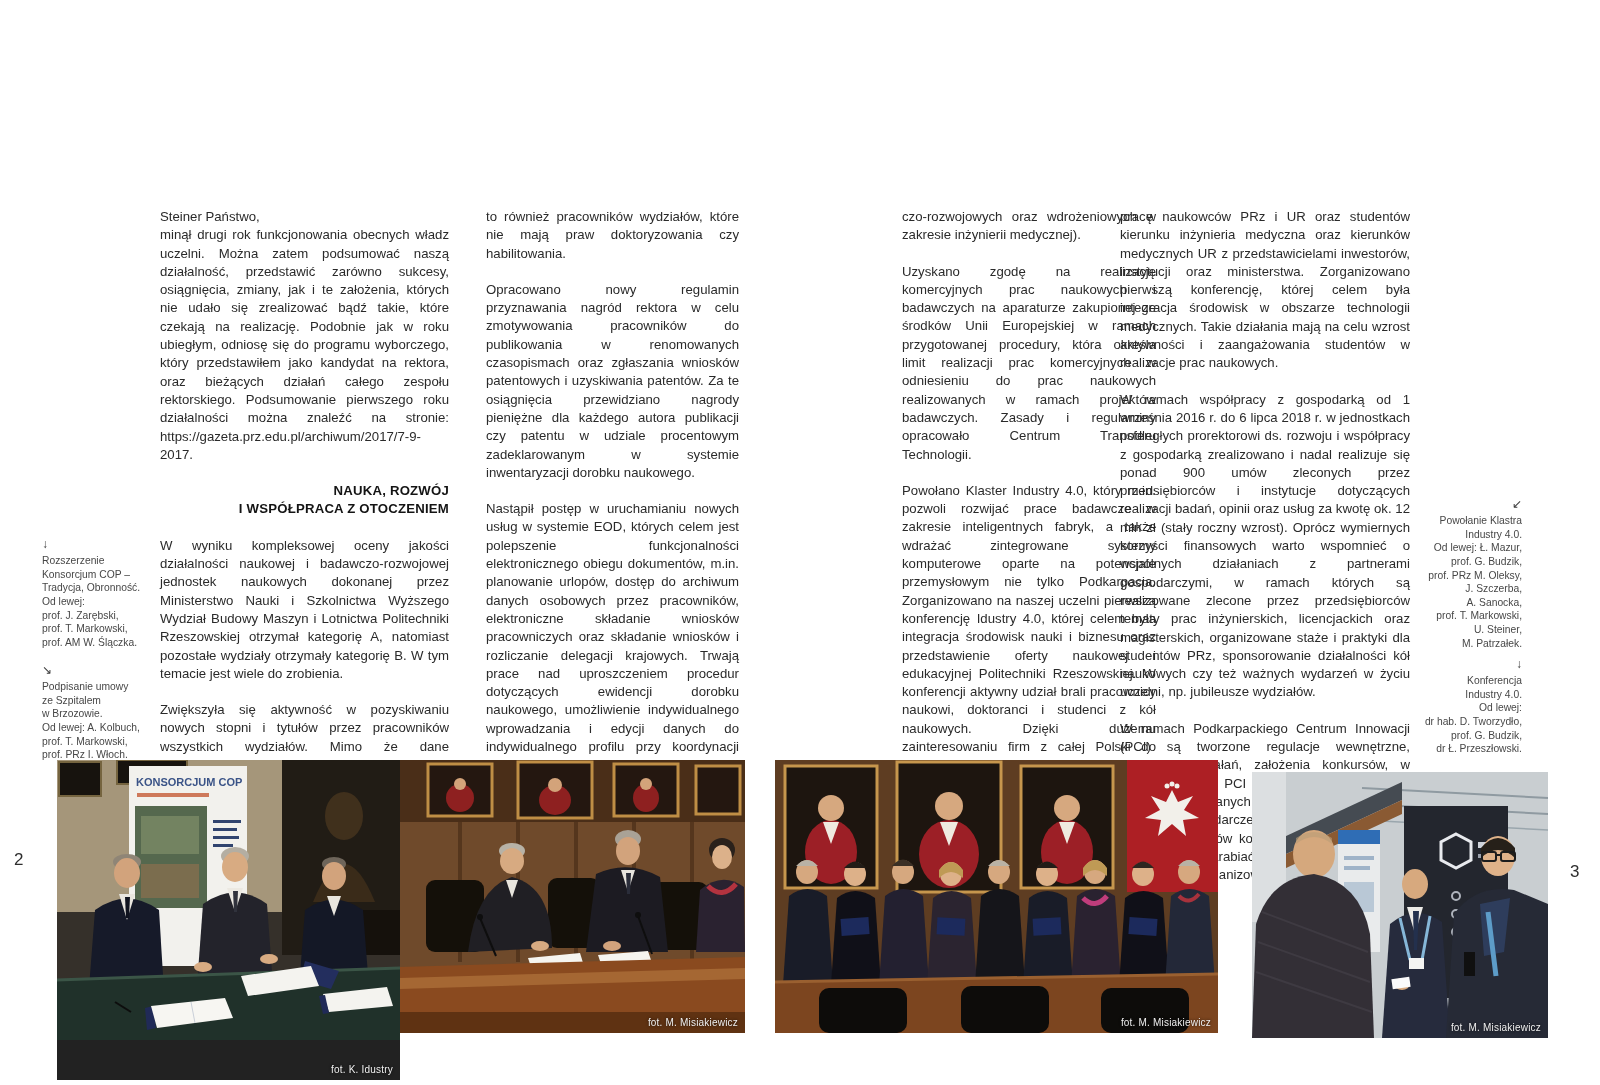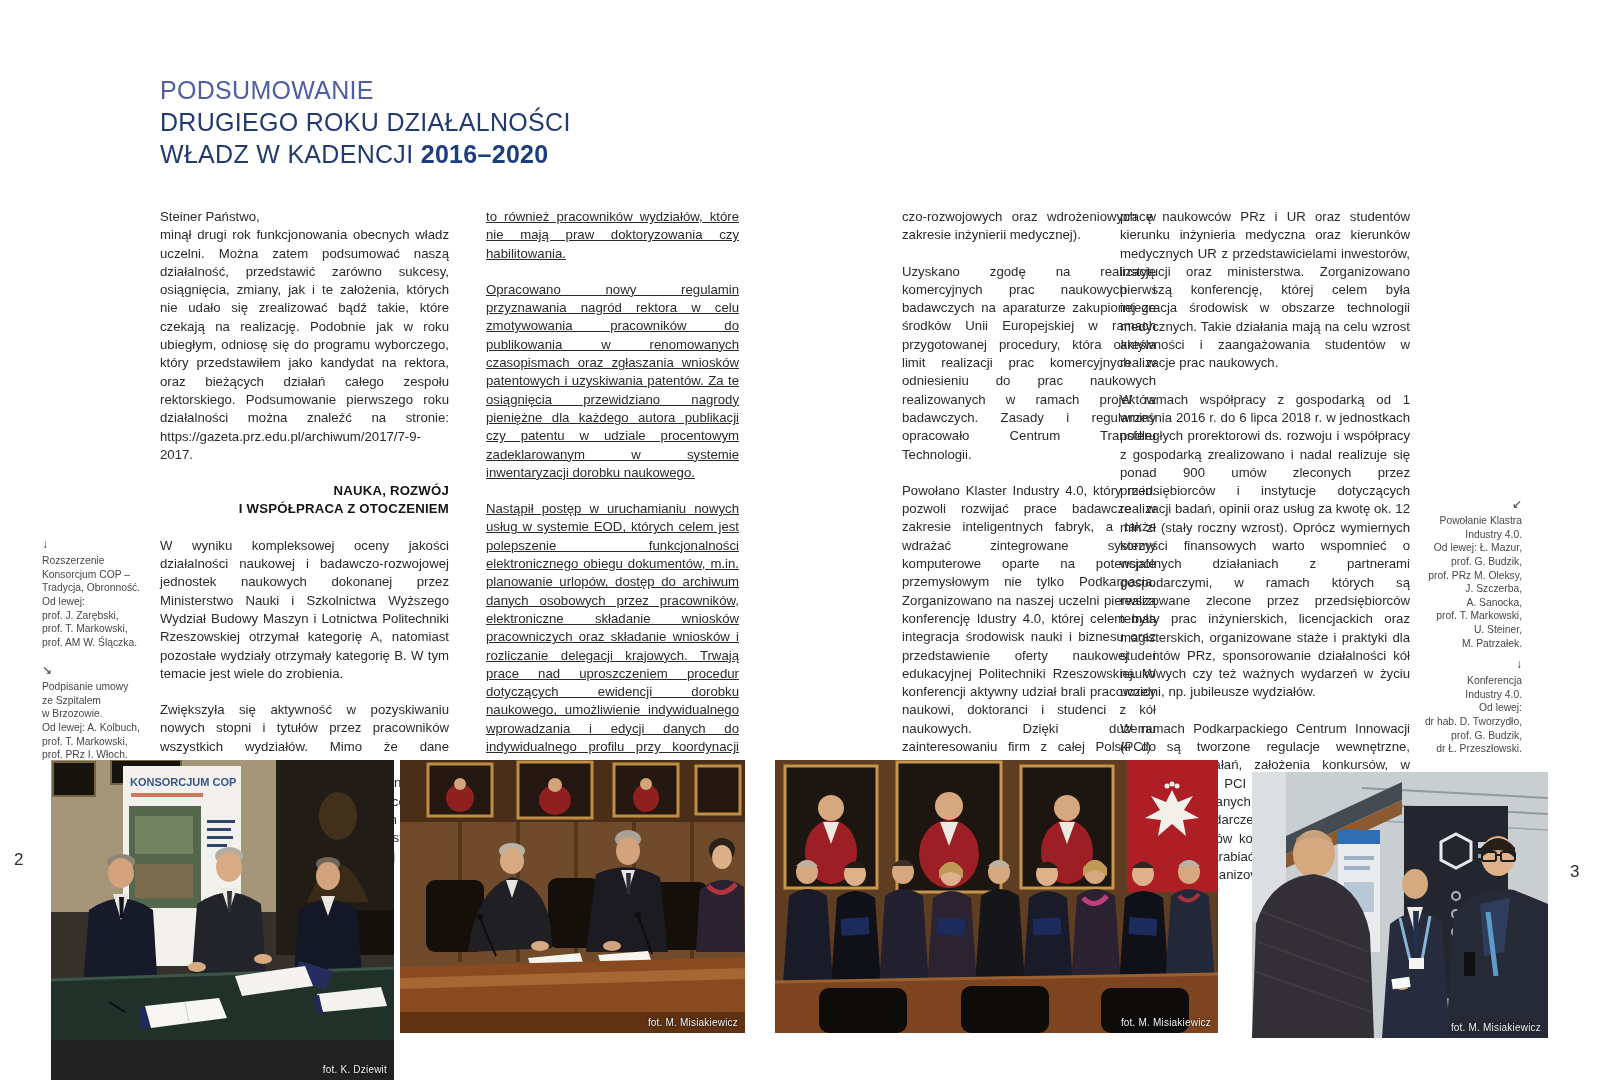--- a/index.html
+++ b/index.html
@@ -29,36 +29,31 @@
   .photo{position:absolute;overflow:hidden;background:#222;}
   .photo svg{display:block;}
   .photo-cap{position:absolute;right:7px;bottom:5px;font-size:10px;color:#efefef;
              text-shadow:0 0 3px rgba(0,0,0,.75);letter-spacing:.2px;}
 </style>
 </head>
 <body>
 
 <div id="canvas">
 
-  <div class="title">
-    <div class="t1">PODSUMOWANIE</div>
-    <div class="t2">DRUGIEGO ROKU DZIAŁALNOŚCI</div>
-    <div class="t3"><span>WŁADZ W KADENCJI </span><span class="years">2016–2020</span></div>
-  </div>
 
   <div class="col" style="left:160px;width:289px;">
     <p class="m0">Steiner Państwo,</p>
     <p>minął drugi rok funkcjonowania obecnych władz uczelni. Można zatem podsumować naszą działalność, przedstawić zarówno sukcesy, osiągnięcia, zmiany, jak i te założenia, których nie udało się zrealizować bądź takie, które czekają na realizację. Podobnie jak w roku ubiegłym, odniosę się do programu wyborczego, który przedstawiłem jako kandydat na rektora, oraz bieżących działań całego zespołu rektorskiego. Podsumowanie pierwszego roku działalności można znaleźć na stronie: https://gazeta.prz.edu.pl/archiwum/2017/7-9-2017.</p>
     <h3>NAUKA, ROZWÓJ
 I WSPÓŁPRACA Z OTOCZENIEM</h3>
     <p>W wyniku kompleksowej oceny jakości działalności naukowej i badawczo-rozwojowej jednostek naukowych dokonanej przez Ministerstwo Nauki i Szkolnictwa Wyższego Wydział Budowy Maszyn i Lotnictwa Politechniki Rzeszowskiej otrzymał kategorię A, natomiast pozostałe wydziały otrzymały kategorię B. W tym temacie jest wiele do zrobienia.</p>
     <p>Zwiększyła się aktywność w pozyskiwaniu nowych stopni i tytułów przez pracowników wszystkich wydziałów. Mimo że dane zamieszczone w sprawozdaniu za 2017 r. jeszcze nie pokazują tego trendu, wyraźnie widać to na podstawie składanych przez pracowników dokumentów oraz umów podpisywanych z innymi uczelniami w sprawie realizacji postępowań awansowych dla pracowników naszej uczelni. Dotyczy</p>
   </div>
 
-  <div class="col" style="left:486px;width:253px;text-decoration:underline;">
+  <div class="col" style="left:486px;width:253px;">
     <p>to również pracowników wydziałów, które nie mają praw doktoryzowania czy habilitowania.</p>
     <p>Opracowano nowy regulamin przyznawania nagród rektora w celu zmotywowania pracowników do publikowania w renomowanych czasopismach oraz zgłaszania wniosków patentowych i uzyskiwania patentów. Za te osiągnięcia przewidziano nagrody pieniężne dla każdego autora publikacji czy patentu w udziale procentowym zadeklarowanym w systemie inwentaryzacji dorobku naukowego.</p>
     <p>Nastąpił postęp w uruchamianiu nowych usług w systemie EOD, których celem jest polepszenie funkcjonalności elektronicznego obiegu dokumentów, m.in. planowanie urlopów, dostęp do archiwum danych osobowych przez pracowników, elektroniczne składanie wniosków pracowniczych oraz składanie wniosków i rozliczanie delegacji krajowych. Trwają prace nad uproszczeniem procedur dotyczących ewidencji dorobku naukowego, umożliwienie indywidualnego wprowadzania i edycji danych do indywidualnego profilu przy koordynacji Biblioteki PRz – system został wdrożony, działa lepiej w stosunku do poprzedniej wersji, jednak nie osiągnął zaplanowanej funkcjonalności.</p>
     <p>Podpisano wiele umów z uczelniami lub instytucjami o współpracy naukowo-badawczej, np. ze Szpitalem Specjalistycznym w Brzozowie (prowadzenie badań naukowych, prac badaw-</p>
   </div>
 
   <div class="col" style="left:854px;width:254px;margin-left:48px;">
     <p>czo-rozwojowych oraz wdrożeniowych w zakresie inżynierii medycznej).</p>
     <p>Uzyskano zgodę na realizację komercyjnych prac naukowych i badawczych na aparaturze zakupionej ze środków Unii Europejskiej w ramach przygotowanej procedury, która określa limit realizacji prac komercyjnych w odniesieniu do prac naukowych realizowanych w ramach projektów badawczych. Zasady i regulaminy opracowało Centrum Transferu Technologii.</p>
     <p>Powołano Klaster Industry 4.0, który m.in. pozwoli rozwijać prace badawcze w zakresie inteligentnych fabryk, a także wdrażać zintegrowane systemy komputerowe oparte na potencjale przemysłowym nie tylko Podkarpacia. Zorganizowano na naszej uczelni pierwszą konferencję Idustry 4.0, której celem była integracja środowisk nauki i biznesu oraz przedstawienie oferty naukowej i edukacyjnej Politechniki Rzeszowskiej. W konferencji aktywny udział brali pracownicy naukowi, doktoranci i studenci z kół naukowych. Dzięki dużemu zainteresowaniu firm z całej Polski do organizacji kolejnych działań przyłączył się Urząd Marszałkowski, który zobowiązał się do sfinansowania pięciu kolejnych zaplanowanych spotkań „PRz-Gospodarka Narodowa”. Powołany przez Politechnikę Rzeszowską, Uniwersytet Rzeszowski oraz firmy i instytucje z obszaru medycyny i technologii medycznych Klaster Technologia w Medycynie ma ułatwić współ-</p>
@@ -105,21 +100,21 @@
 Industry 4.0.
 Od lewej:
 dr hab. D. Tworzydło,
 prof. G. Budzik,
 dr Ł. Przeszłowski.</span>
   </div>
 
   <div class="pageno" style="left:14px;top:850px;">2</div>
   <div class="pageno" style="left:1570px;top:862px;">3</div>
 
-  <div class="photo" style="left:51px;top:760px;width:343px;height:320px;text-decoration:underline;">
+  <div class="photo" style="left:57px;top:760px;width:343px;height:320px;text-decoration:underline;">
     <svg width="343" height="280" viewBox="0 0 343 280">
       <rect width="343" height="280" fill="#35302a"></rect>
       <rect x="0" y="0" width="240" height="152" fill="#a5967a"></rect>
       <rect x="2" y="2" width="42" height="34" fill="#17130e" stroke="#75643f" stroke-width="2"></rect>
       <rect x="60" y="0" width="70" height="24" fill="#17130e" stroke="#75643f" stroke-width="2"></rect>
       <rect x="225" y="0" width="118" height="195" fill="#211c15"></rect>
 
       <rect x="72" y="6" width="118" height="200" fill="#f2f1ed"></rect>
       <text x="79" y="26" font-size="11" font-weight="bold" fill="#3a5387">KONSORCJUM COP</text>
       <rect x="80" y="33" width="72" height="4" fill="#c2502a" opacity="0.75"></rect>
@@ -162,21 +157,21 @@
 
       <polygon points="88,248 96,246 99,268 90,270" fill="#202a57"></polygon>
       <polygon points="94,246 168,238 176,258 100,268" fill="#f7f6f2"></polygon>
       <line x1="134" y1="242" x2="138" y2="263" stroke="#c9cfd8" stroke-width="1"></line>
       <polygon points="248,201 282,211 274,229 243,220" fill="#232e5e"></polygon>
       <polygon points="184,216 254,206 262,226 191,236" fill="#f4f3ef"></polygon>
       <polygon points="266,234 330,227 336,246 272,252" fill="#f4f3ef"></polygon>
       <polygon points="262,236 268,235 272,253 266,254" fill="#202a57"></polygon>
       <line x1="58" y1="242" x2="74" y2="252" stroke="#0d0d0d" stroke-width="2"></line>
     </svg>
-    <div class="photo-cap">fot. K. Dziewit</div>
+    <div class="photo-cap">fot. K. Idustry</div>
   </div>
 
   <div class="photo" style="left:400px;top:760px;width:345px;height:273px;">
     <svg width="345" height="273" viewBox="0 0 345 273">
       <rect width="345" height="273" fill="#6f4a2b"></rect>
       <rect x="58" y="62" width="4" height="140" fill="#55361d"></rect>
       <rect x="116" y="62" width="4" height="140" fill="#55361d"></rect>
       <rect x="174" y="62" width="4" height="140" fill="#55361d"></rect>
       <rect x="232" y="62" width="4" height="140" fill="#55361d"></rect>
       <rect x="290" y="62" width="4" height="140" fill="#55361d"></rect>

